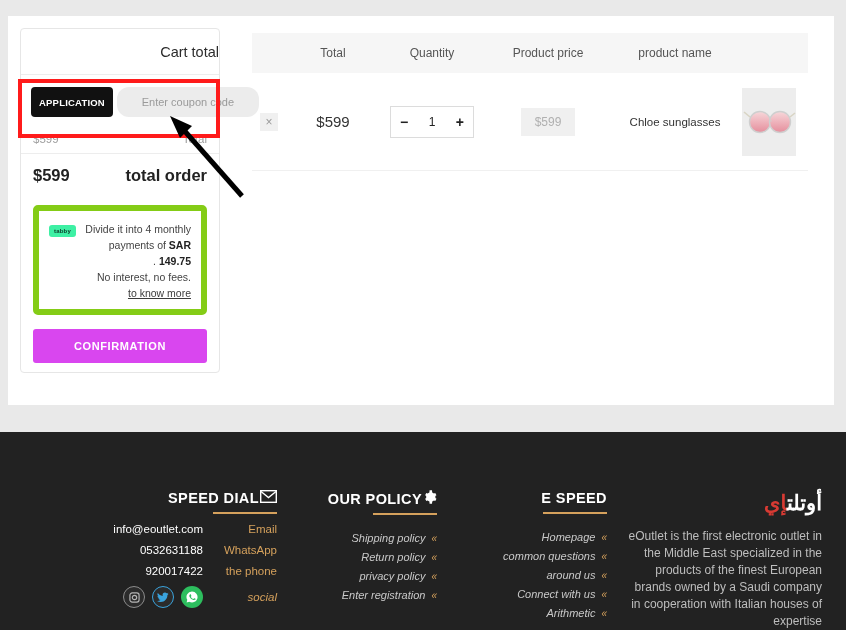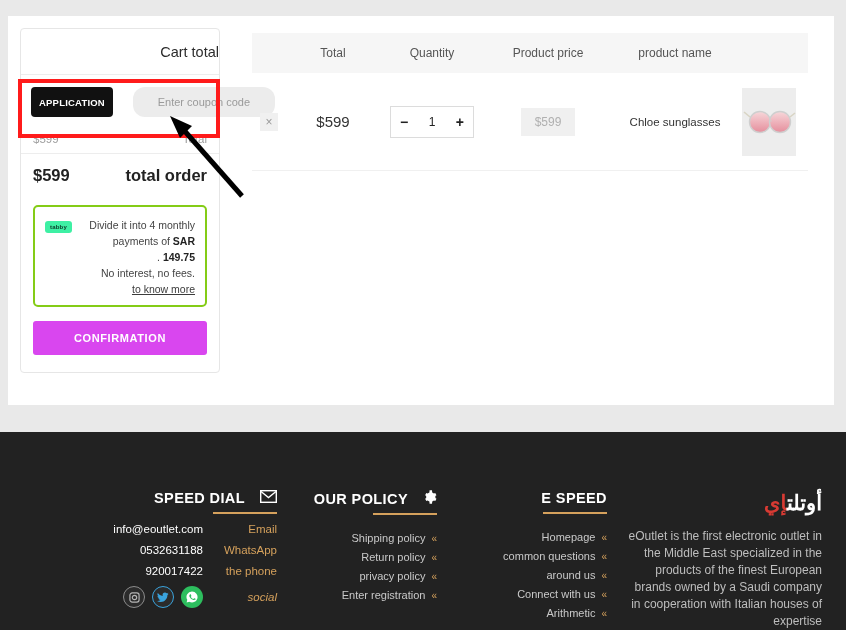--- a/index.html
+++ b/index.html
@@ -54,21 +54,21 @@
     padding: 0 8px;
     cursor: pointer;
     white-space: nowrap;
   }
   .coupon-input {
     flex: 1;
     height: 30px;
     background: #ececec;
     border: none;
     border-radius: 12px;
-    margin-left: 20px;
+    margin-left: 4px;
     font-size: 11px;
     color: #9a9a9a;
     text-align: center;
     font-family: "Liberation Sans", sans-serif;
   }
   .coupon-input::placeholder { color: #9a9a9a; }
 
   .total-line {
     display: flex;
     justify-content: space-between;
@@ -83,21 +83,21 @@
     justify-content: space-between;
     align-items: center;
     padding: 12px 12px;
     font-size: 16.5px;
     color: #222;
     font-weight: 600;
   }
 
   .tabby-box {
     margin: 8px 12px 0 12px;
-    border: 2px solid #84cc16;
+    border: 6px solid #84cc16;
     border-radius: 5px;
     padding: 10px 10px 8px 10px;
     display: flex;
     gap: 8px;
     min-height: 82px;
   }
   .tabby-badge {
     background: #3ef0a4;
     color: #0a3a28;
     font-size: 6px;
@@ -240,29 +240,29 @@
 
   .f-title {
     color: #fff;
     font-size: 14.5px;
     font-weight: bold;
     letter-spacing: .4px;
     text-align: right;
     display: flex;
     align-items: center;
     justify-content: flex-end;
-    gap: 15px;
+    gap: 1px;
   }
   .f-underline {
     height: 2px;
     background: #d5a15c;
     width: 64px;
     margin: 6px 0 0 auto;
   }
-  .f-list { list-style: none; margin-top: 14px; }
+  .f-list { list-style: none; margin-top: 14px; font-style: italic; }
   .f-list li {
     display: flex;
     align-items: center;
     justify-content: flex-end;
     gap: 6px;
     font-size: 11px;
     color: #c9c9c9;
     line-height: 19px;
     cursor: pointer;
   }

